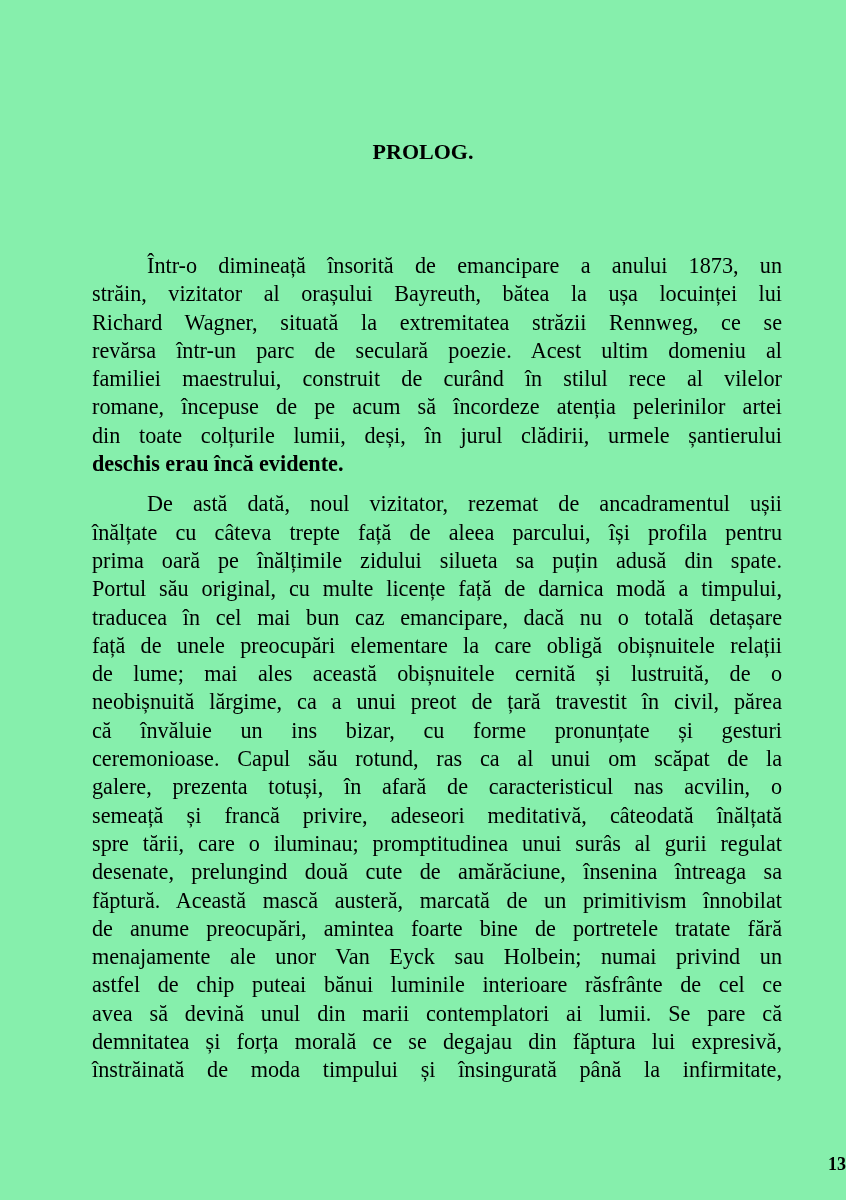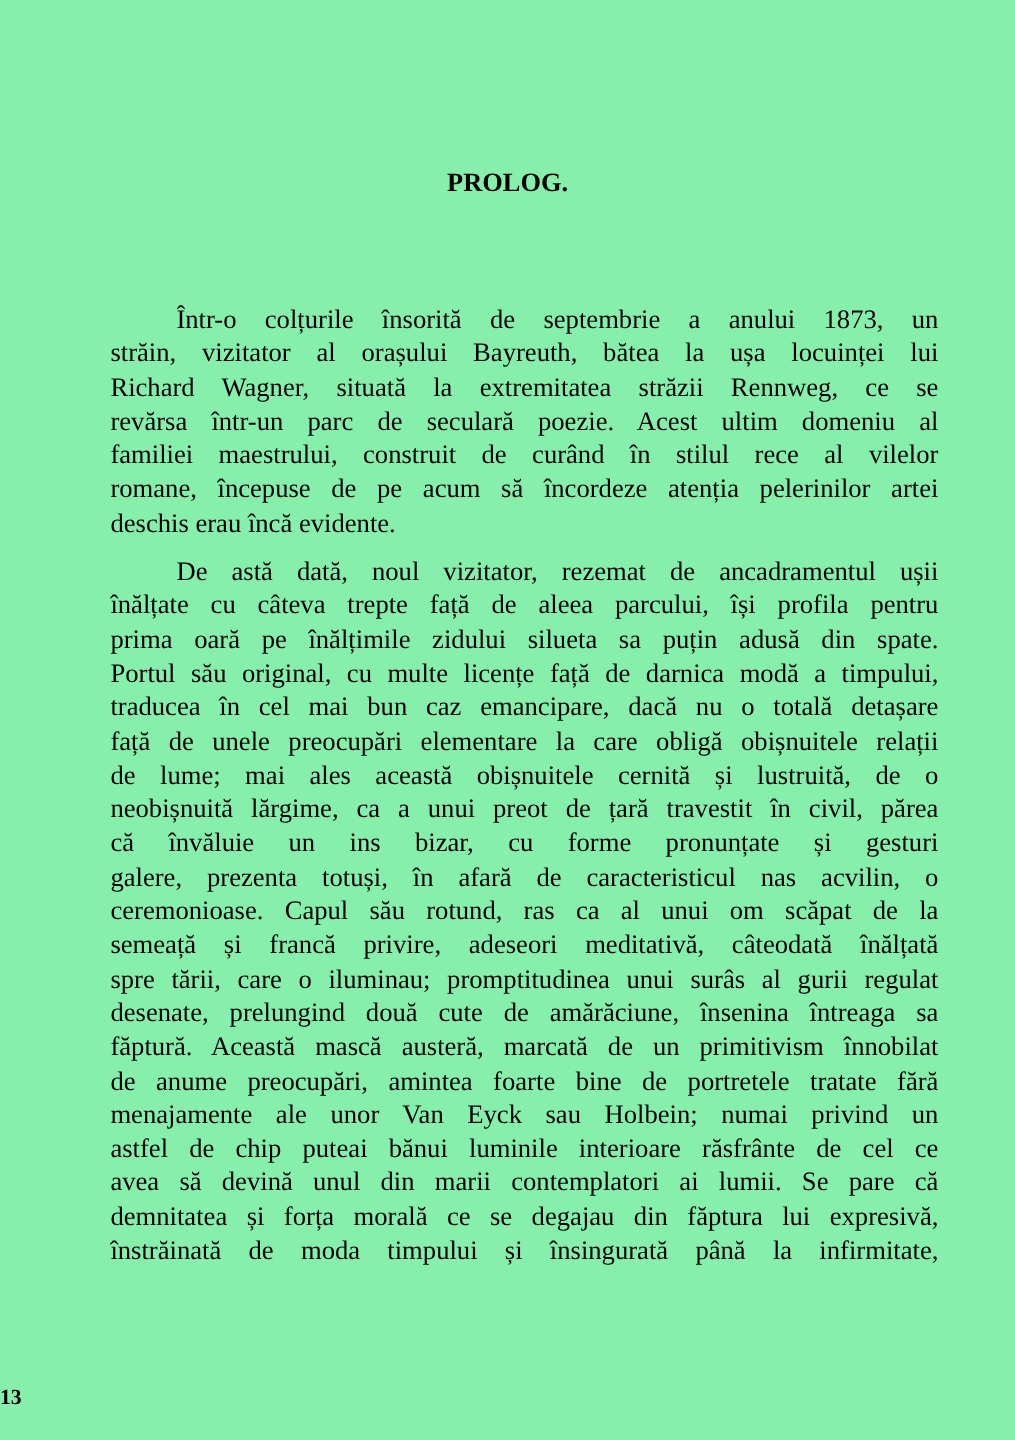--- a/index.html
+++ b/index.html
@@ -8,49 +8,52 @@
     .page { position: absolute; left: 0; top: 0; width: 846px; height: 1200px; background: #86efac; padding-left: 17px; }
     .heading { position: absolute; left: 0; width: 846px; text-align: center; font-weight: bold; font-size: 22px; line-height: 28px; }
     .h1 { top: 138px; }
     .h2 { top: 172px; }
     .body { position: absolute; left: 92px; width: 690px; top: 252px; font-size: 22.2px; }
     .para { margin: 0; }
     .para .line { display: block; height: 28.3px; line-height: 28.3px; text-align: justify; text-align-last: justify; white-space: nowrap; }
     .para .line.last { text-align-last: left; }
     .para .line.indent { padding-left: 55px; }
     .line-inner { display: block; width: 100%; text-align: justify; text-align-last: justify; white-space: normal; }
-    .para .line.last .line-inner { text-align-last: left; }
+    .para .line.last .line-inner { text-align-last: left; font-weight: bold; }
     .gap { height: 12px; }
-    .page-number { position: absolute; top: 1153px; left: 0; width: 846px; text-align: left; font-weight: bold; font-size: 18px; line-height: 22px; }
+    .page-number { position: absolute; top: 1153px; left: 0; width: 846px; text-align: right; font-weight: bold; font-size: 18px; line-height: 22px; }
   </style>
 </head>
 <body>
 
 <div class="page">
   <div class="heading h1">PROLOG.</div>
 
   <div class="body">
     <div class="para">
         <span class="line indent">
-          <span class="line-inner">Într-o colțurile însorită de septembrie a anului 1873, un</span>
+          <span class="line-inner">Într-o dimineață însorită de emancipare a anului 1873, un</span>
         </span>
         <span class="line">
           <span class="line-inner">străin, vizitator al orașului Bayreuth, bătea la ușa locuinței lui</span>
         </span>
         <span class="line">
           <span class="line-inner">Richard Wagner, situată la extremitatea străzii Rennweg, ce se</span>
         </span>
         <span class="line">
           <span class="line-inner">revărsa într-un parc de seculară poezie. Acest ultim domeniu al</span>
         </span>
         <span class="line">
           <span class="line-inner">familiei maestrului, construit de curând în stilul rece al vilelor</span>
         </span>
         <span class="line">
           <span class="line-inner">romane, începuse de pe acum să încordeze atenția pelerinilor artei</span>
+        </span>
+        <span class="line">
+          <span class="line-inner">din toate colțurile lumii, deși, în jurul clădirii, urmele șantierului</span>
         </span>
         <span class="line last">
           <span class="line-inner">deschis erau încă evidente.</span>
         </span>
       </div>
     <div class="gap"></div>
     <div class="para">
         <span class="line indent">
           <span class="line-inner">De astă dată, noul vizitator, rezemat de ancadramentul ușii</span>
         </span>
@@ -72,24 +75,24 @@
         <span class="line">
           <span class="line-inner">de lume; mai ales această obișnuitele cernită și lustruită, de o</span>
         </span>
         <span class="line">
           <span class="line-inner">neobișnuită lărgime, ca a unui preot de țară travestit în civil, părea</span>
         </span>
         <span class="line">
           <span class="line-inner">că învăluie un ins bizar, cu forme pronunțate și gesturi</span>
         </span>
         <span class="line">
-          <span class="line-inner">galere, prezenta totuși, în afară de caracteristicul nas acvilin, o</span>
+          <span class="line-inner">ceremonioase. Capul său rotund, ras ca al unui om scăpat de la</span>
         </span>
         <span class="line">
-          <span class="line-inner">ceremonioase. Capul său rotund, ras ca al unui om scăpat de la</span>
+          <span class="line-inner">galere, prezenta totuși, în afară de caracteristicul nas acvilin, o</span>
         </span>
         <span class="line">
           <span class="line-inner">semeață și francă privire, adeseori meditativă, câteodată înălțată</span>
         </span>
         <span class="line">
           <span class="line-inner">spre tării, care o iluminau; promptitudinea unui surâs al gurii regulat</span>
         </span>
         <span class="line">
           <span class="line-inner">desenate, prelungind două cute de amărăciune, însenina întreaga sa</span>
         </span>

